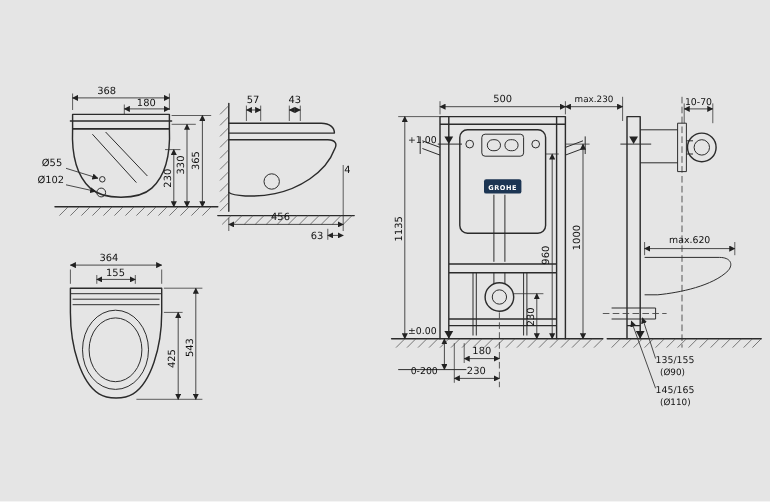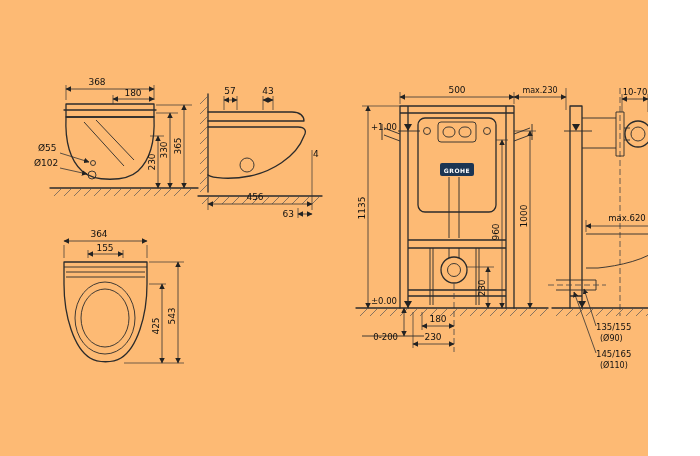--- a/index.html
+++ b/index.html
@@ -1,16 +1,16 @@
 <!DOCTYPE html>
 <html><head>
 <meta charset="utf-8">
 <style>
   html,body { margin:0; padding:0; background:#ffffff; }
-  .page { width:620px; height:456px; background:#fdba74; position:relative; overflow:hidden;padding-left:28px; }
+  .page { width:700px; height:456px; background:#e5e5e5; position:relative; overflow:hidden; }
   svg { position:absolute; left:0; top:0; }
   .obj   { stroke:#2b2b2b; stroke-width:1.3; fill:none; stroke-linecap:round; stroke-linejoin:round; }
   .thin  { stroke:#2b2b2b; stroke-width:0.9; fill:none; }
   .dim   { stroke:#333; stroke-width:0.8; fill:none; }
   .ext   { stroke:#333; stroke-width:0.7; fill:none; }
   .hatch { stroke:#555; stroke-width:0.7; fill:none; }
   .dash  { stroke:#444; stroke-width:0.8; fill:none; stroke-dasharray:6 3; }
   text   { font-family:"DejaVu Sans","Liberation Sans",sans-serif; fill:#111; font-size:9px; }
   .t8  { font-size:8px; }
   .t85 { font-size:8.5px; }

